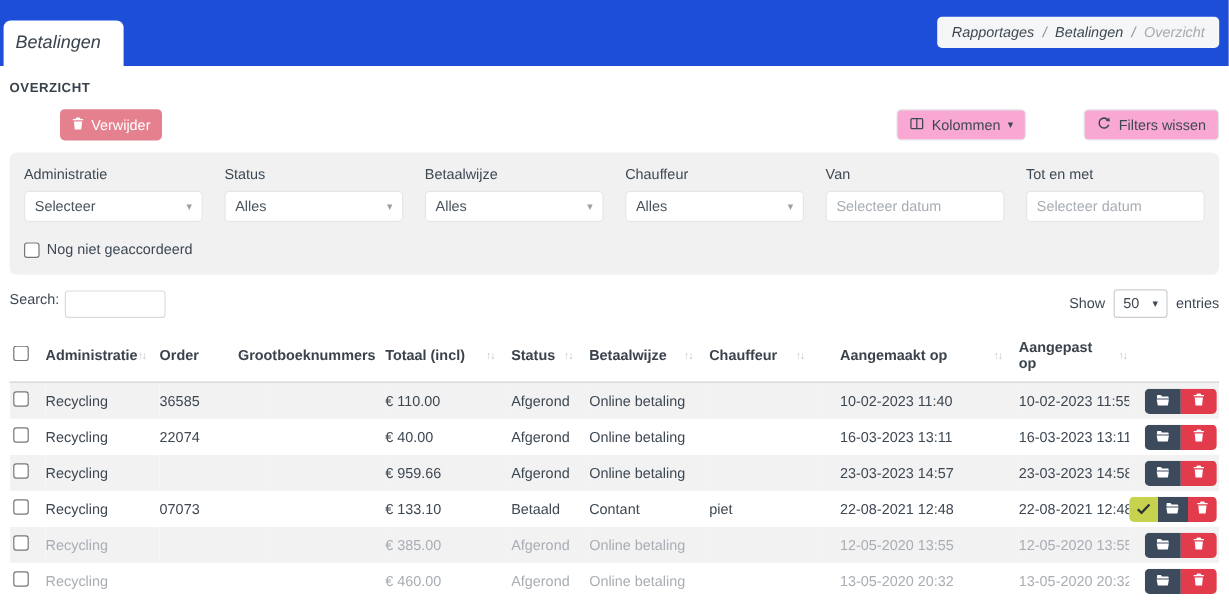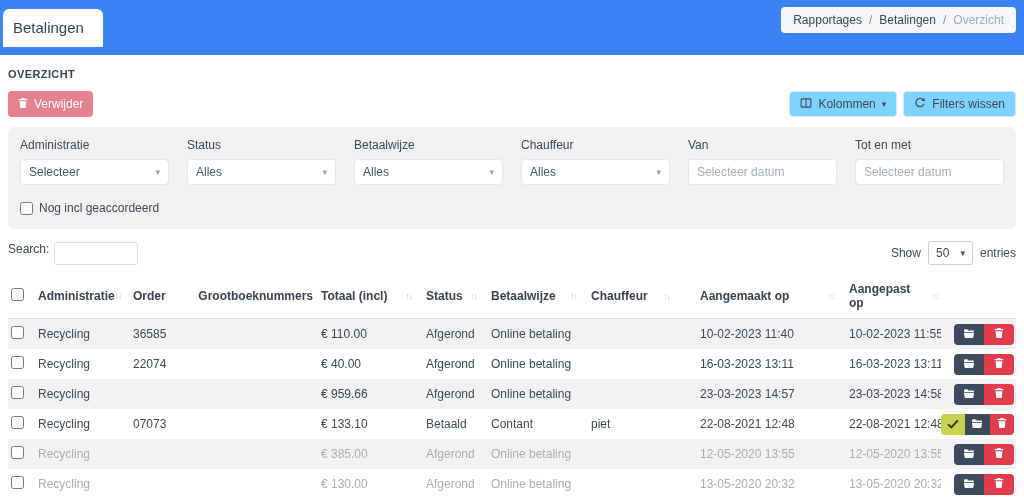--- a/index.html
+++ b/index.html
@@ -5,26 +5,27 @@
   * { box-sizing: border-box; margin: 0; padding: 0; }
   html,body { width:1024px; height:501px; overflow:hidden; }
   body {
     font-family: "Liberation Sans", sans-serif;
     font-size: 12px;
     color: #3e4852;
     background: #ffffff;
   }
   
   .topbar {
-    background:#3b82f6;
+    background:#1d4ed8;
     height:55px;
     display:flex;
-    align-items:center;
+    align-items:flex-end;
     justify-content:space-between;
     padding:0 8px 0 3px;
+    font-style:italic;
   }
   .tab {
     background:#ffffff;
     border-radius:6px 6px 0 0;
     padding:10px 19px 11px 10px;
     font-size:15px;
     color:#3a434c;
     cursor:pointer;
   }
   .breadcrumb {
@@ -48,25 +49,25 @@
     font-size:11px;
     font-weight:bold;
     letter-spacing:.4px;
     color:#3a434c;
   }
   .toolbar-row { display:flex; justify-content:space-between; align-items:center; }
   .btn {
     display:inline-flex; align-items:center; gap:6px;
     border:none; border-radius:4px; cursor:pointer;
     font-family:"Liberation Sans", sans-serif; font-size:12px;
-    padding:6px 10px; line-height:1;
+    padding:6px 10px; line-height:1;margin-left:42px;
   }
   .btn-delete { background:#e5818f; color:#fff; }
   .btn-light {
-    background:#7dd3fc; color:#3e4852;
+    background:#f9a8d4; color:#3e4852;
     border:1px solid #e3e6e9;
     padding:5px 10px;
   }
   .toolbar-right { display:flex; gap:6px; }
   .caret-small { font-size:9px; color:#3e4852; }
 
   
   .filter-panel {
     background:#f1f1f2;
     border-radius:6px;
@@ -224,21 +225,21 @@
         <label class="field-label">Van</label>
         <input class="date-input" placeholder="Selecteer datum" style="">
       </div>
       <div class="field">
         <label class="field-label">Tot en met</label>
         <input class="date-input" placeholder="Selecteer datum" style="">
       </div>
     </div>
     <label class="nng">
       <input type="checkbox" style="">
-      <span>Nog incl geaccordeerd</span>
+      <span>Nog niet geaccordeerd</span>
     </label>
   </div>
 
   <div class="controls-row">
     <div class="search-wrap">
       <span>Search:</span>
       <input class="search-input" value="" style="">
     </div>
     <div class="show-entries">
       <span>Show</span>
@@ -472,21 +473,21 @@
                 </button>
               </div>
             </div>
           </td>
         </tr>
         <tr class=" muted">
           <td class="c-check"><input type="checkbox" style=""></td>
           <td class="c-adm">Recycling</td>
           <td class="c-order"></td>
           <td class="c-gbn"></td>
-          <td class="c-totaal">€ 130.00</td>
+          <td class="c-totaal">€ 460.00</td>
           <td class="c-status">Afgerond</td>
           <td class="c-bw">Online betaling</td>
           <td class="c-ch"></td>
           <td class="c-created">13-05-2020 20:32</td>
           <td class="c-updated">13-05-2020 20:32</td>
           <td class="c-actions">
             <div class="actions-wrap">
               <div class="btn-group">
                 <button class="act-btn act-open">
                   <span><svg width="12" height="11" viewBox="0 0 16 14">

